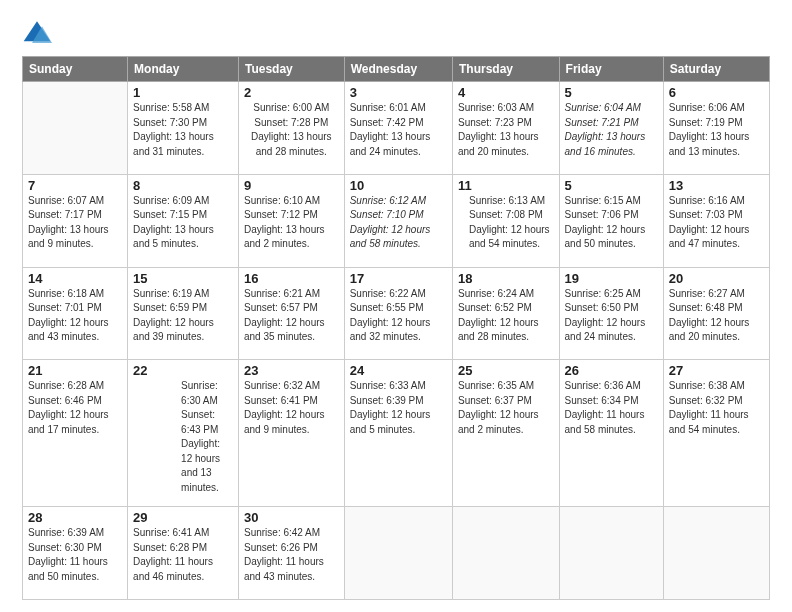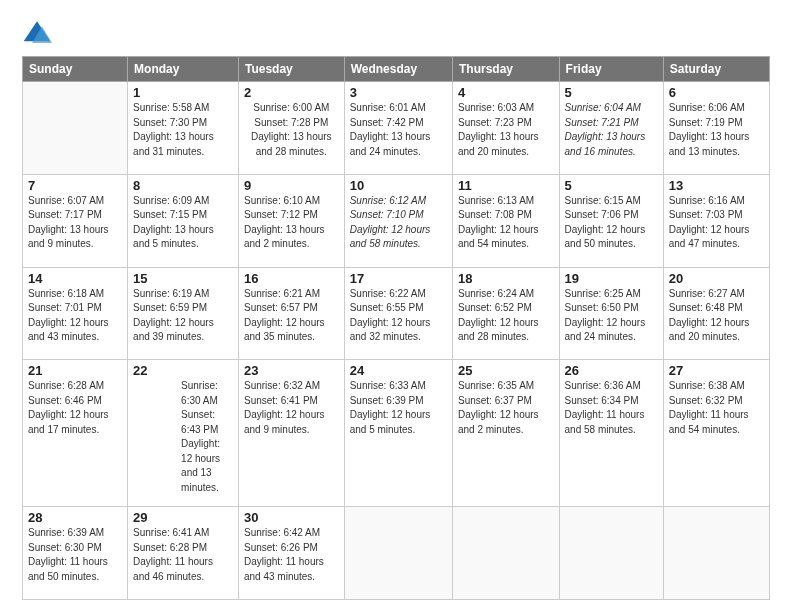--- a/index.html
+++ b/index.html
@@ -203,21 +203,21 @@
           </td>
           <td>
             <span class="day-num">10</span>
             <div class="day-info" style="white-space: pre-line; font-style: italic;">Sunrise: 6:12 AM
 Sunset: 7:10 PM
 Daylight: 12 hours
 and 58 minutes.</div>
           </td>
           <td>
             <span class="day-num">11</span>
-            <div class="day-info" style="white-space: pre-line;">Sunrise: 6:13 AM
+            <div class="day-info" style="white-space: pre-line; margin-left: 11px;">Sunrise: 6:13 AM
 Sunset: 7:08 PM
 Daylight: 12 hours
 and 54 minutes.</div>
           </td>
           <td>
             <span class="day-num">5</span>
             <div class="day-info" style="white-space: pre-line;">Sunrise: 6:15 AM
 Sunset: 7:06 PM
 Daylight: 12 hours
 and 50 minutes.</div>

